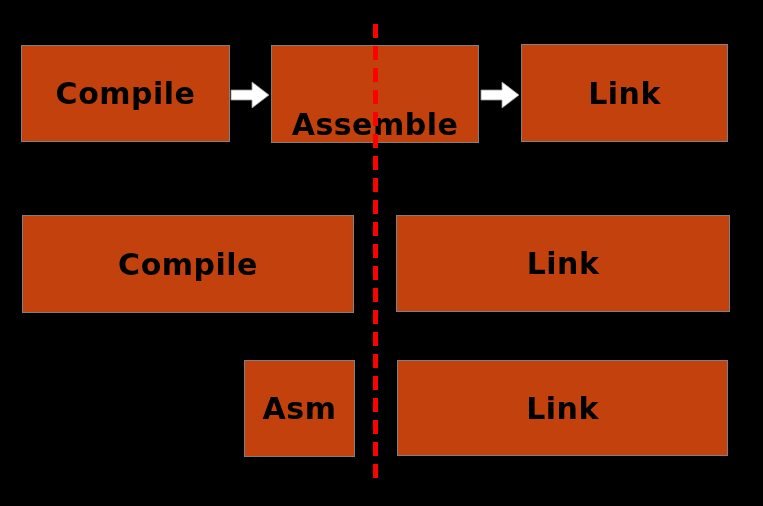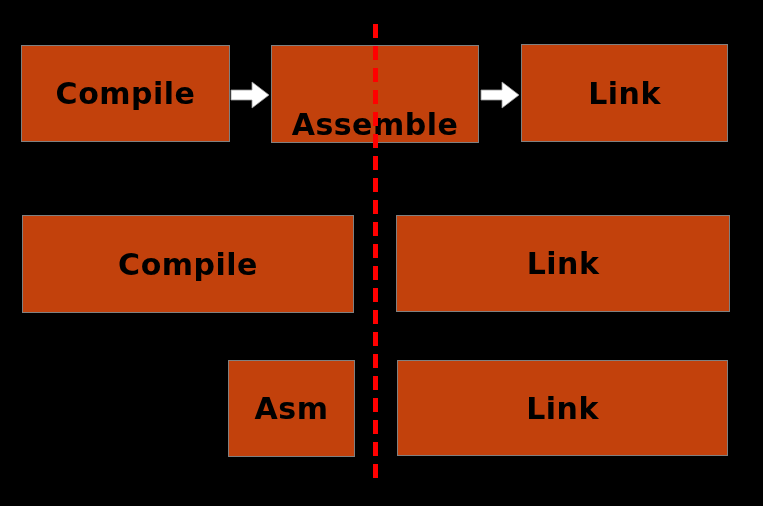--- a/index.html
+++ b/index.html
@@ -29,21 +29,21 @@
     letter-spacing: 0.5px;
   }
   
   .box.compile1  { left: 21px;  top: 45px;  width: 209px; height: 97px; }
   .box.assemble1 { left: 271px; top: 45px;  width: 208px; height: 98px; align-items: flex-end; }
   .box.link1     { left: 521px; top: 44px;  width: 207px; height: 98px; }
   
   .box.compile2  { left: 22px;  top: 215px; width: 332px; height: 98px; }
   .box.link2     { left: 396px; top: 215px; width: 334px; height: 97px; }
   
-  .box.asm3      { left: 228px; top: 360px; width: 127px; height: 97px; }
+  .box.asm3      { left: 244px; top: 360px; width: 111px; height: 97px; }
   .box.link3     { left: 397px; top: 360px; width: 331px; height: 96px; }
 
   .flow-arrow {
     position: absolute;
     width: 40px;
     height: 28px;
   }
   .flow-arrow.a1 { left: 230px; top: 81px; }
   .flow-arrow.a2 { left: 480px; top: 81px; }
 

